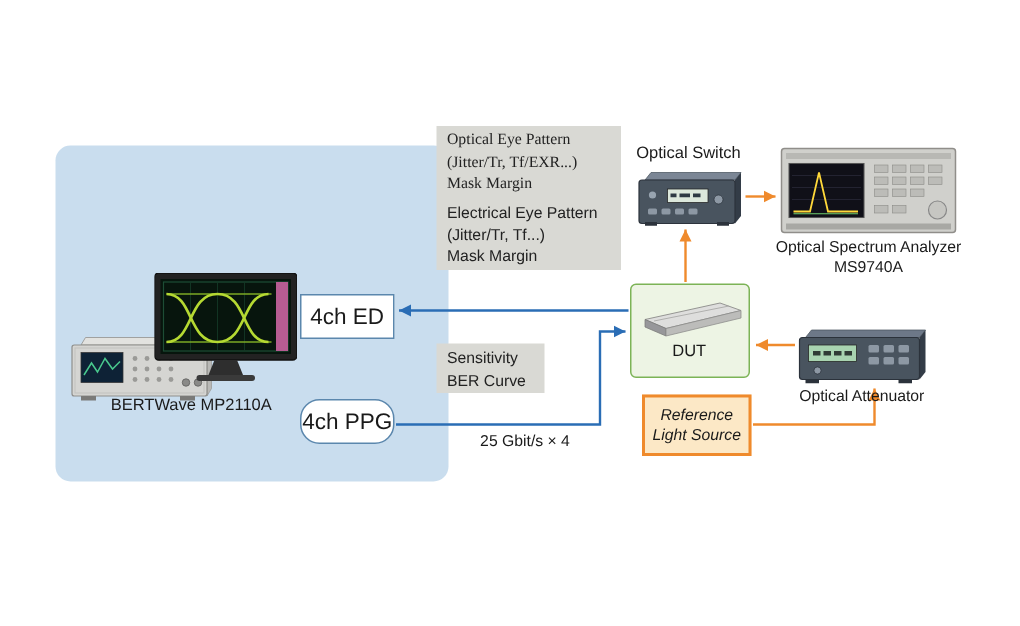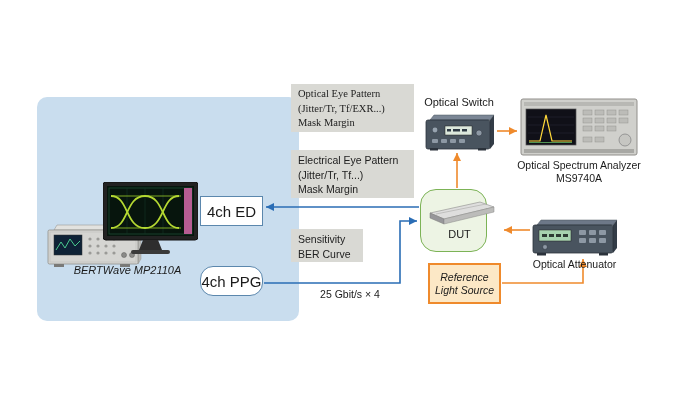--- a/index.html
+++ b/index.html
@@ -21,35 +21,35 @@
   .wire-blue{fill:none;stroke:var(--blue);stroke-width:1.6px;}
   .wire-orange{fill:none;stroke:var(--orange);stroke-width:1.6px;}
   .config-box{left:46px;top:121px;width:228px;height:50px;background:#fff;border:2px solid var(--orange);
     display:flex;flex-direction:column;justify-content:center;align-items:center;
     font-size:10px;line-height:14px;text-align:center;white-space:nowrap;}
   .wbox{background:#fff;border:1px solid #5b87ad;display:flex;align-items:center;justify-content:center;font-size:15px;}
   .ed{left:200px;top:196px;width:63px;height:30px;}
   .ppg{left:200px;top:266px;width:63px;height:30px;border-radius:13px;}
   .gray{background:var(--gray-box);font-size:10.5px;line-height:14.5px;padding:3px 7px;color:#222;}
   .g1{left:291px;top:84px;width:123px;height:48px;font-family:Liberation Serif, serif;}
-  .g2{left:291px;top:150px;width:123px;height:48px;}
+  .g2{left:291px;top:132px;width:123px;height:48px;}
   .g3{left:291px;top:229px;width:72px;height:33px;}
   .lbl{font-size:11px;text-align:center;line-height:13px;}
-  .bw-label{left:40px;top:264px;width:175px;font-style:italic;}
+  .bw-label{left:40px;top:264px;width:175px;}
   .sw-label{left:408px;top:96px;width:102px;}
   .osa-label1{left:498px;top:159px;width:162px;font-size:10.5px;}
   .osa-label2{left:498px;top:172px;width:162px;font-size:10.5px;}
   .att-label{left:502px;top:258px;width:145px;font-size:10.5px;}
   .bitrate{left:298px;top:288px;width:104px;font-size:10.5px;text-align:center;}
   .bertwave-ill{left:46px;top:222px;width:96px;height:46px;}
   .monitor-ill{left:103px;top:182px;width:95px;height:74px;}
   .switch-ill{left:424px;top:111px;width:72px;height:40px;}
   .osa-ill{left:520px;top:97px;width:119px;height:60px;}
   .att-ill{left:531px;top:217px;width:87px;height:39px;}
-  .dut{left:420px;top:189px;width:67px;height:63px;background:var(--green-fill);border:1.5px solid var(--green);border-radius:16px;}
+  .dut{left:420px;top:189px;width:80px;height:63px;background:var(--green-fill);border:1.5px solid var(--green);border-radius:4px;}
   .dut-ill{left:1px;top:3px;width:76px;height:34px;}
   .dut-label{left:0;top:38px;width:77px;font-size:11px;text-align:center;}
   .rls{left:428px;top:263px;width:73px;height:41px;background:var(--orange-fill);border:2px solid var(--orange);
     display:flex;flex-direction:column;align-items:center;justify-content:center;font-size:10.5px;line-height:13px;text-align:center;font-style:italic;}
   svg{display:block;}
 </style>
 </head>
 <body>
 
 <div class="stage">

